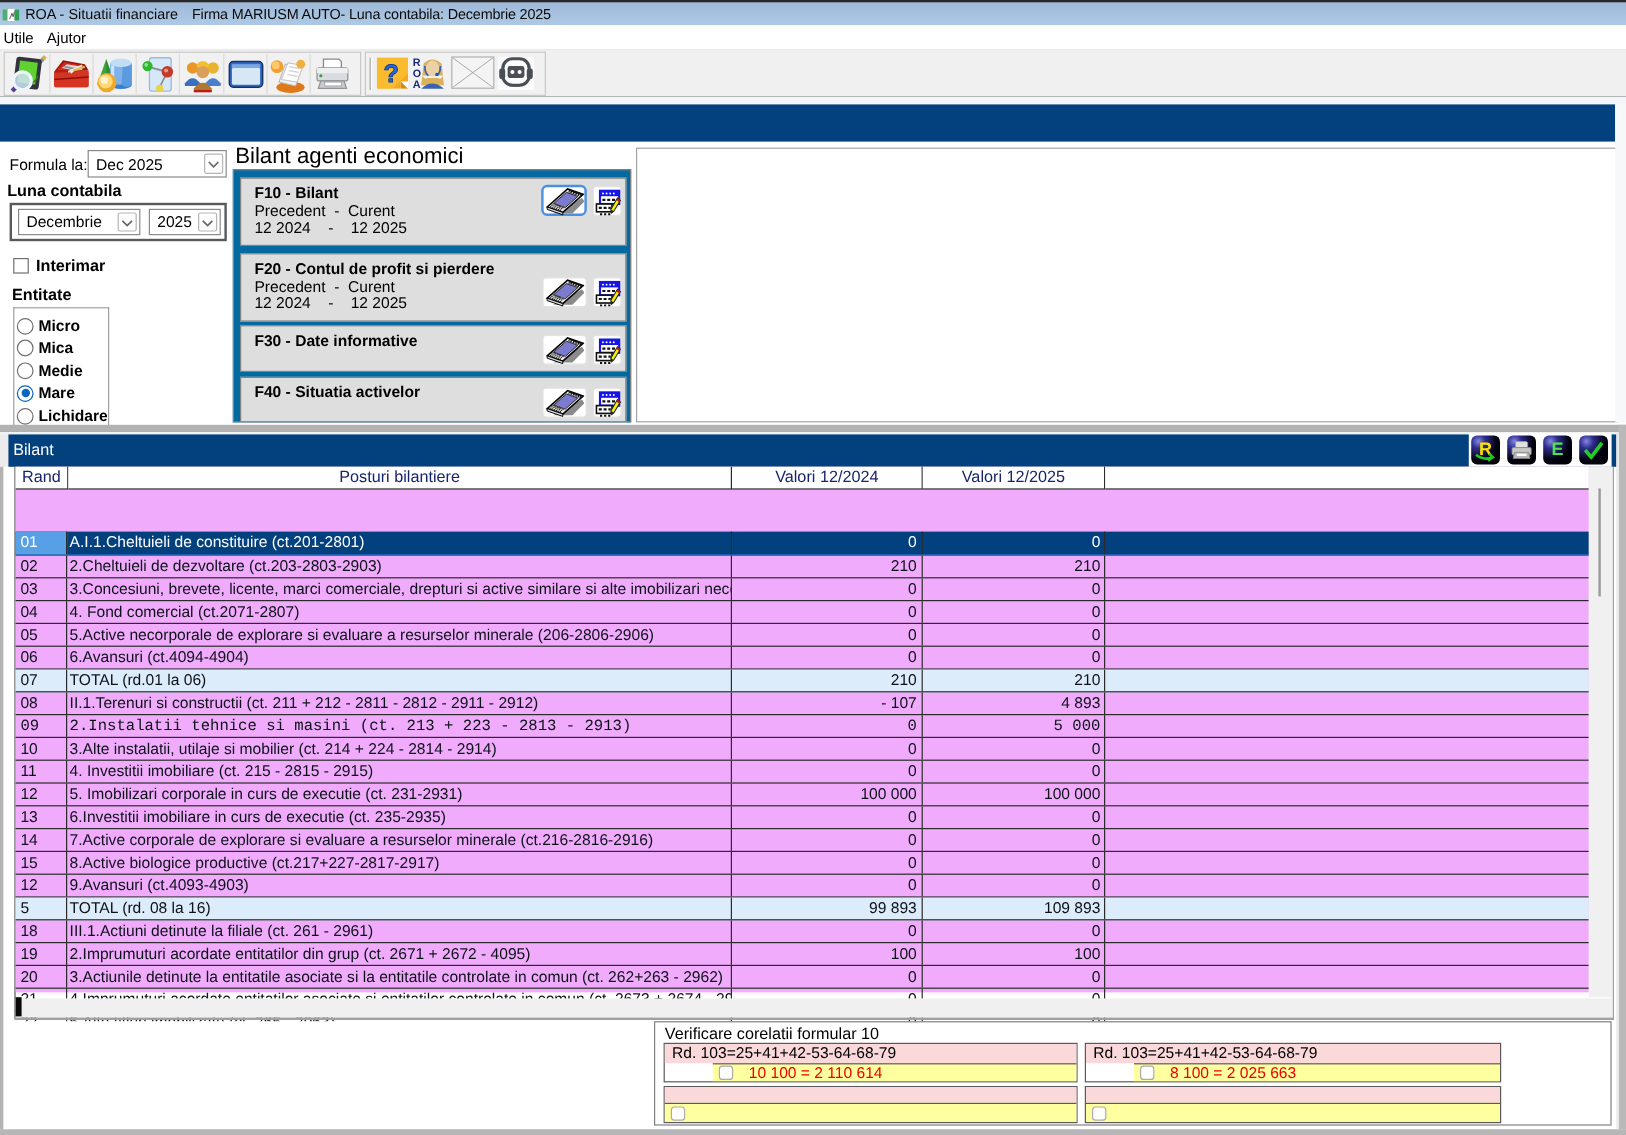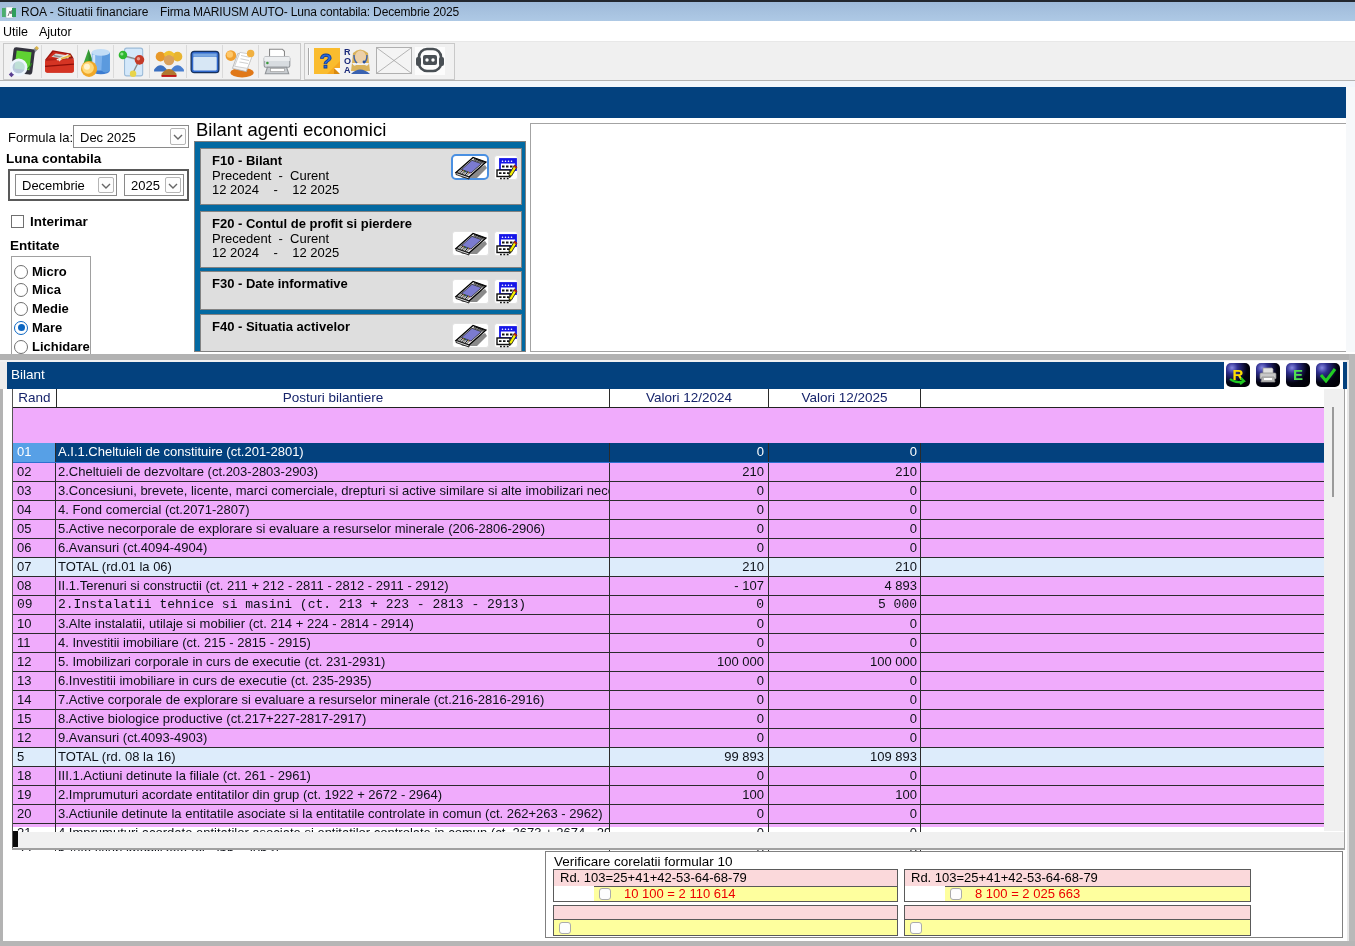--- a/index.html
+++ b/index.html
@@ -539,21 +539,21 @@
       <span class="c3">109 893</span>
     </div>
   <div class="row" style="top:343px; height:19px;">
       <span class="c0">18</span>
       <span class="c1">III.1.Actiuni detinute la filiale (ct. 261 - 2961)</span>
       <span class="c2">0</span>
       <span class="c3">0</span>
     </div>
   <div class="row" style="top:362px; height:19px;">
       <span class="c0">19</span>
-      <span class="c1">2.Imprumuturi acordate entitatilor din grup (ct. 1922 + 2672 - 2964)</span>
+      <span class="c1">2.Imprumuturi acordate entitatilor din grup (ct. 2671 + 2672 - 4095)</span>
       <span class="c2">100</span>
       <span class="c3">100</span>
     </div>
   <div class="row" style="top:381px; height:19px;">
       <span class="c0">20</span>
       <span class="c1">3.Actiunile detinute la entitatile asociate si la entitatile controlate in comun (ct. 262+263 - 2962)</span>
       <span class="c2">0</span>
       <span class="c3">0</span>
     </div>
   <div class="row" style="top:400px; height:19px;">

